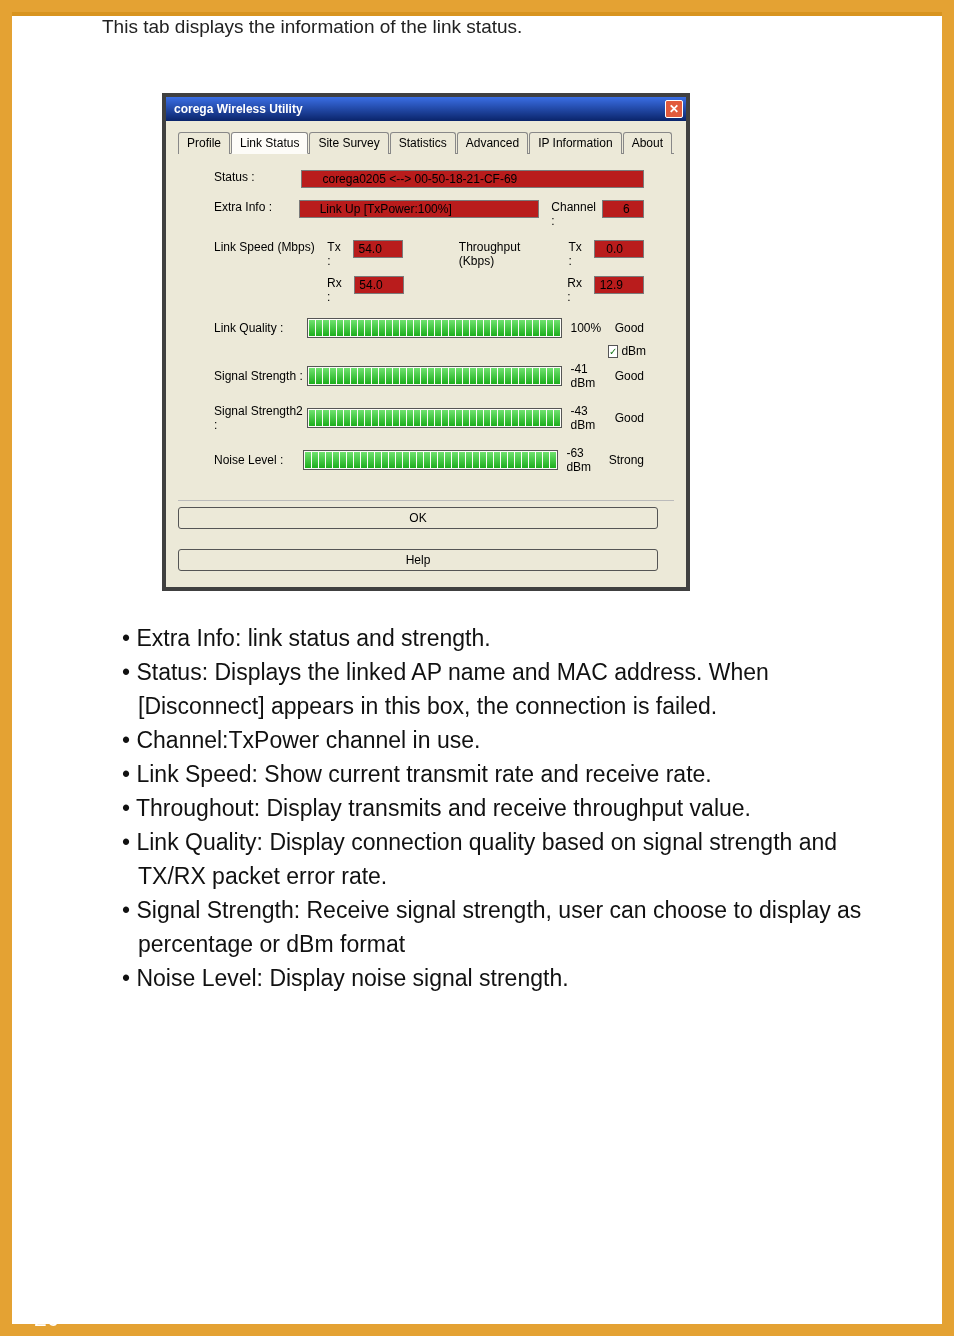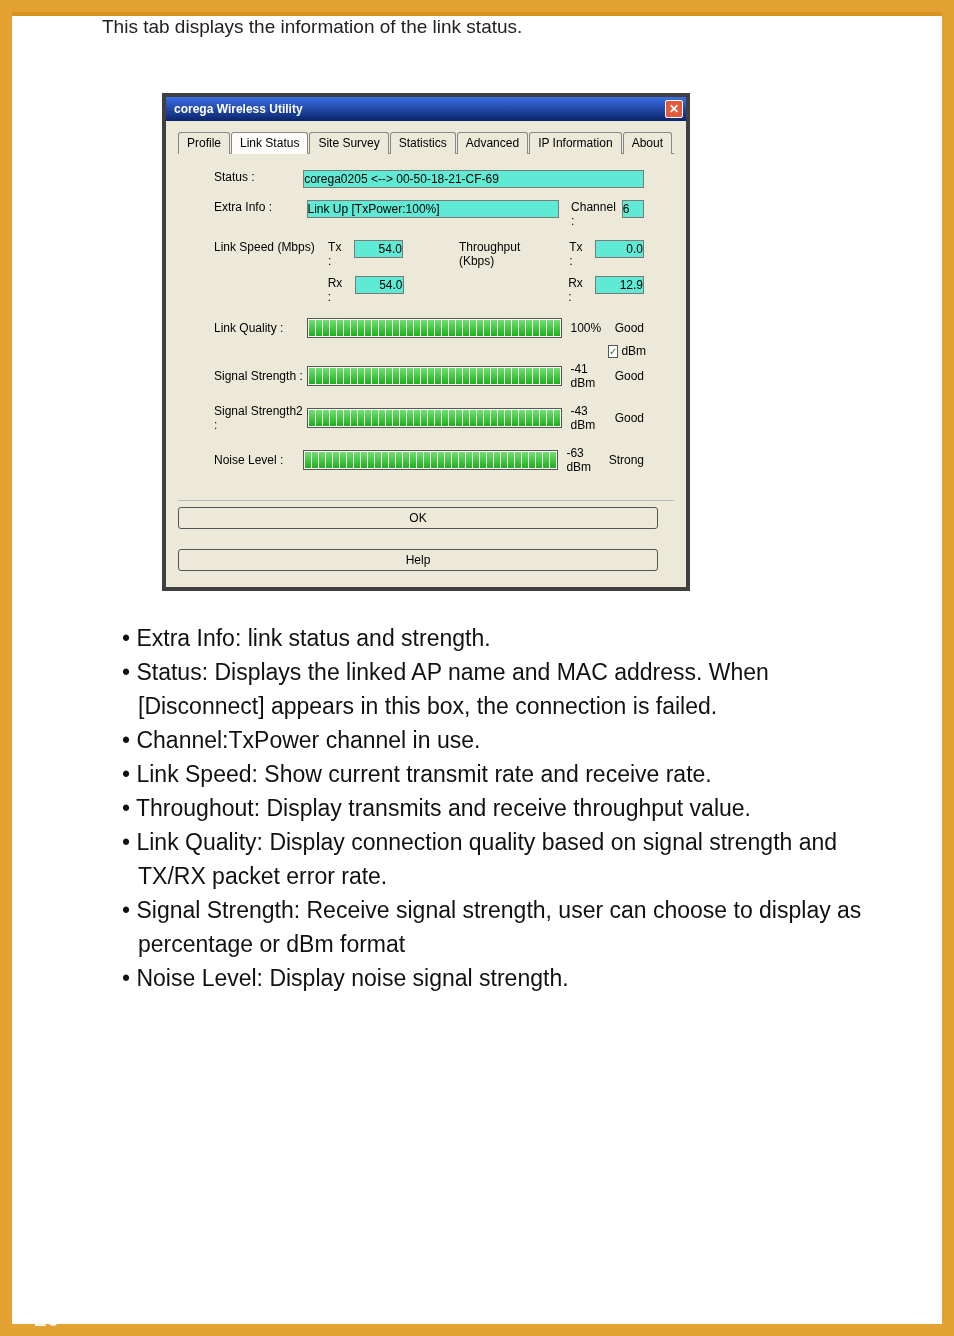--- a/index.html
+++ b/index.html
@@ -88,24 +88,24 @@
   .tab.active {
     background: #fdfcf8;
     border-bottom: 1px solid #fdfcf8;
     font-weight: normal;
   }
   .panel { padding: 6px 30px 6px 36px; }
   .row { display: flex; margin-bottom: 8px; min-height: 22px; }
   .lbl { width: 110px; font-size: 12px; }
   .txtbox {
     border: 1px solid #7a7a7a;
-    background: #5eead4;
+    background: #b91c1c;
     font-size: 12px;
     height: 18px;
-    padding: 0 0;
+    padding: 0 20px;
     display: flex;
     align-items: center;
   }
   .txtbox.long { width: 300px; }
   .txtbox.med { width: 50px; justify-content: flex-end; }
   .txtbox.sm { width: 26px; }
   .small-lbl { font-size: 12px; margin: 0 6px; }
   .bar-wrap {
     width: 275px;
     height: 20px;

